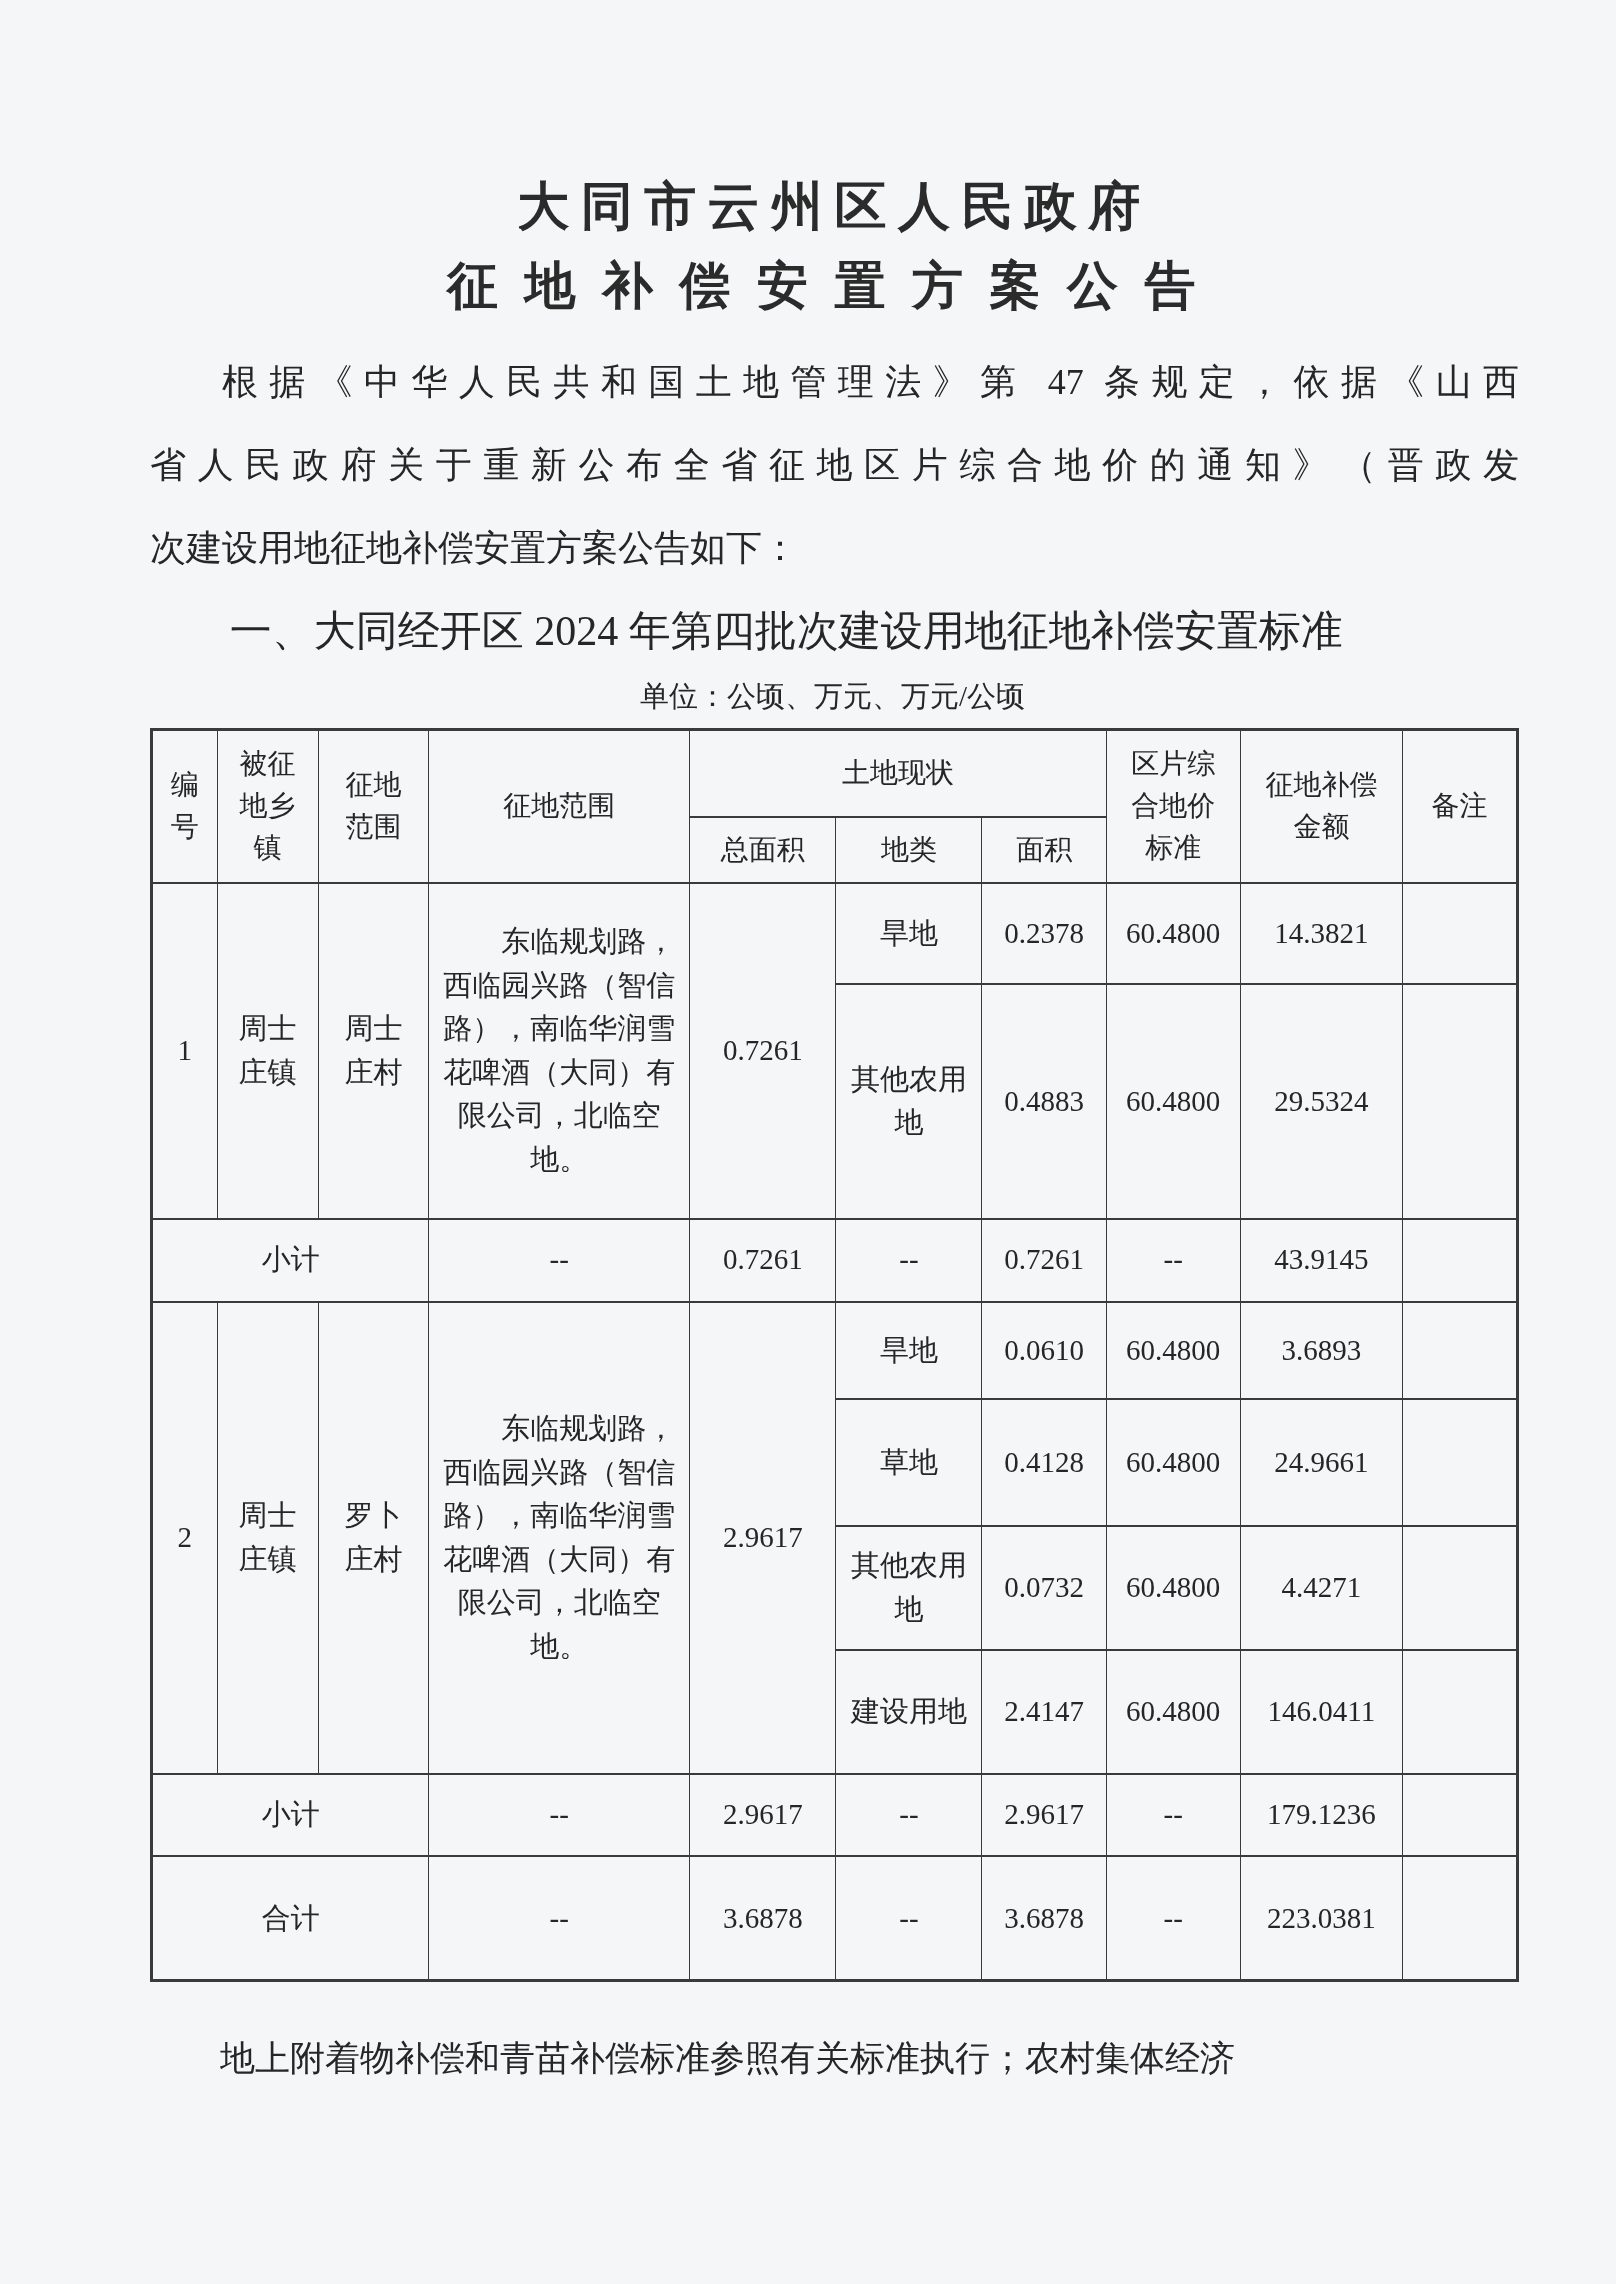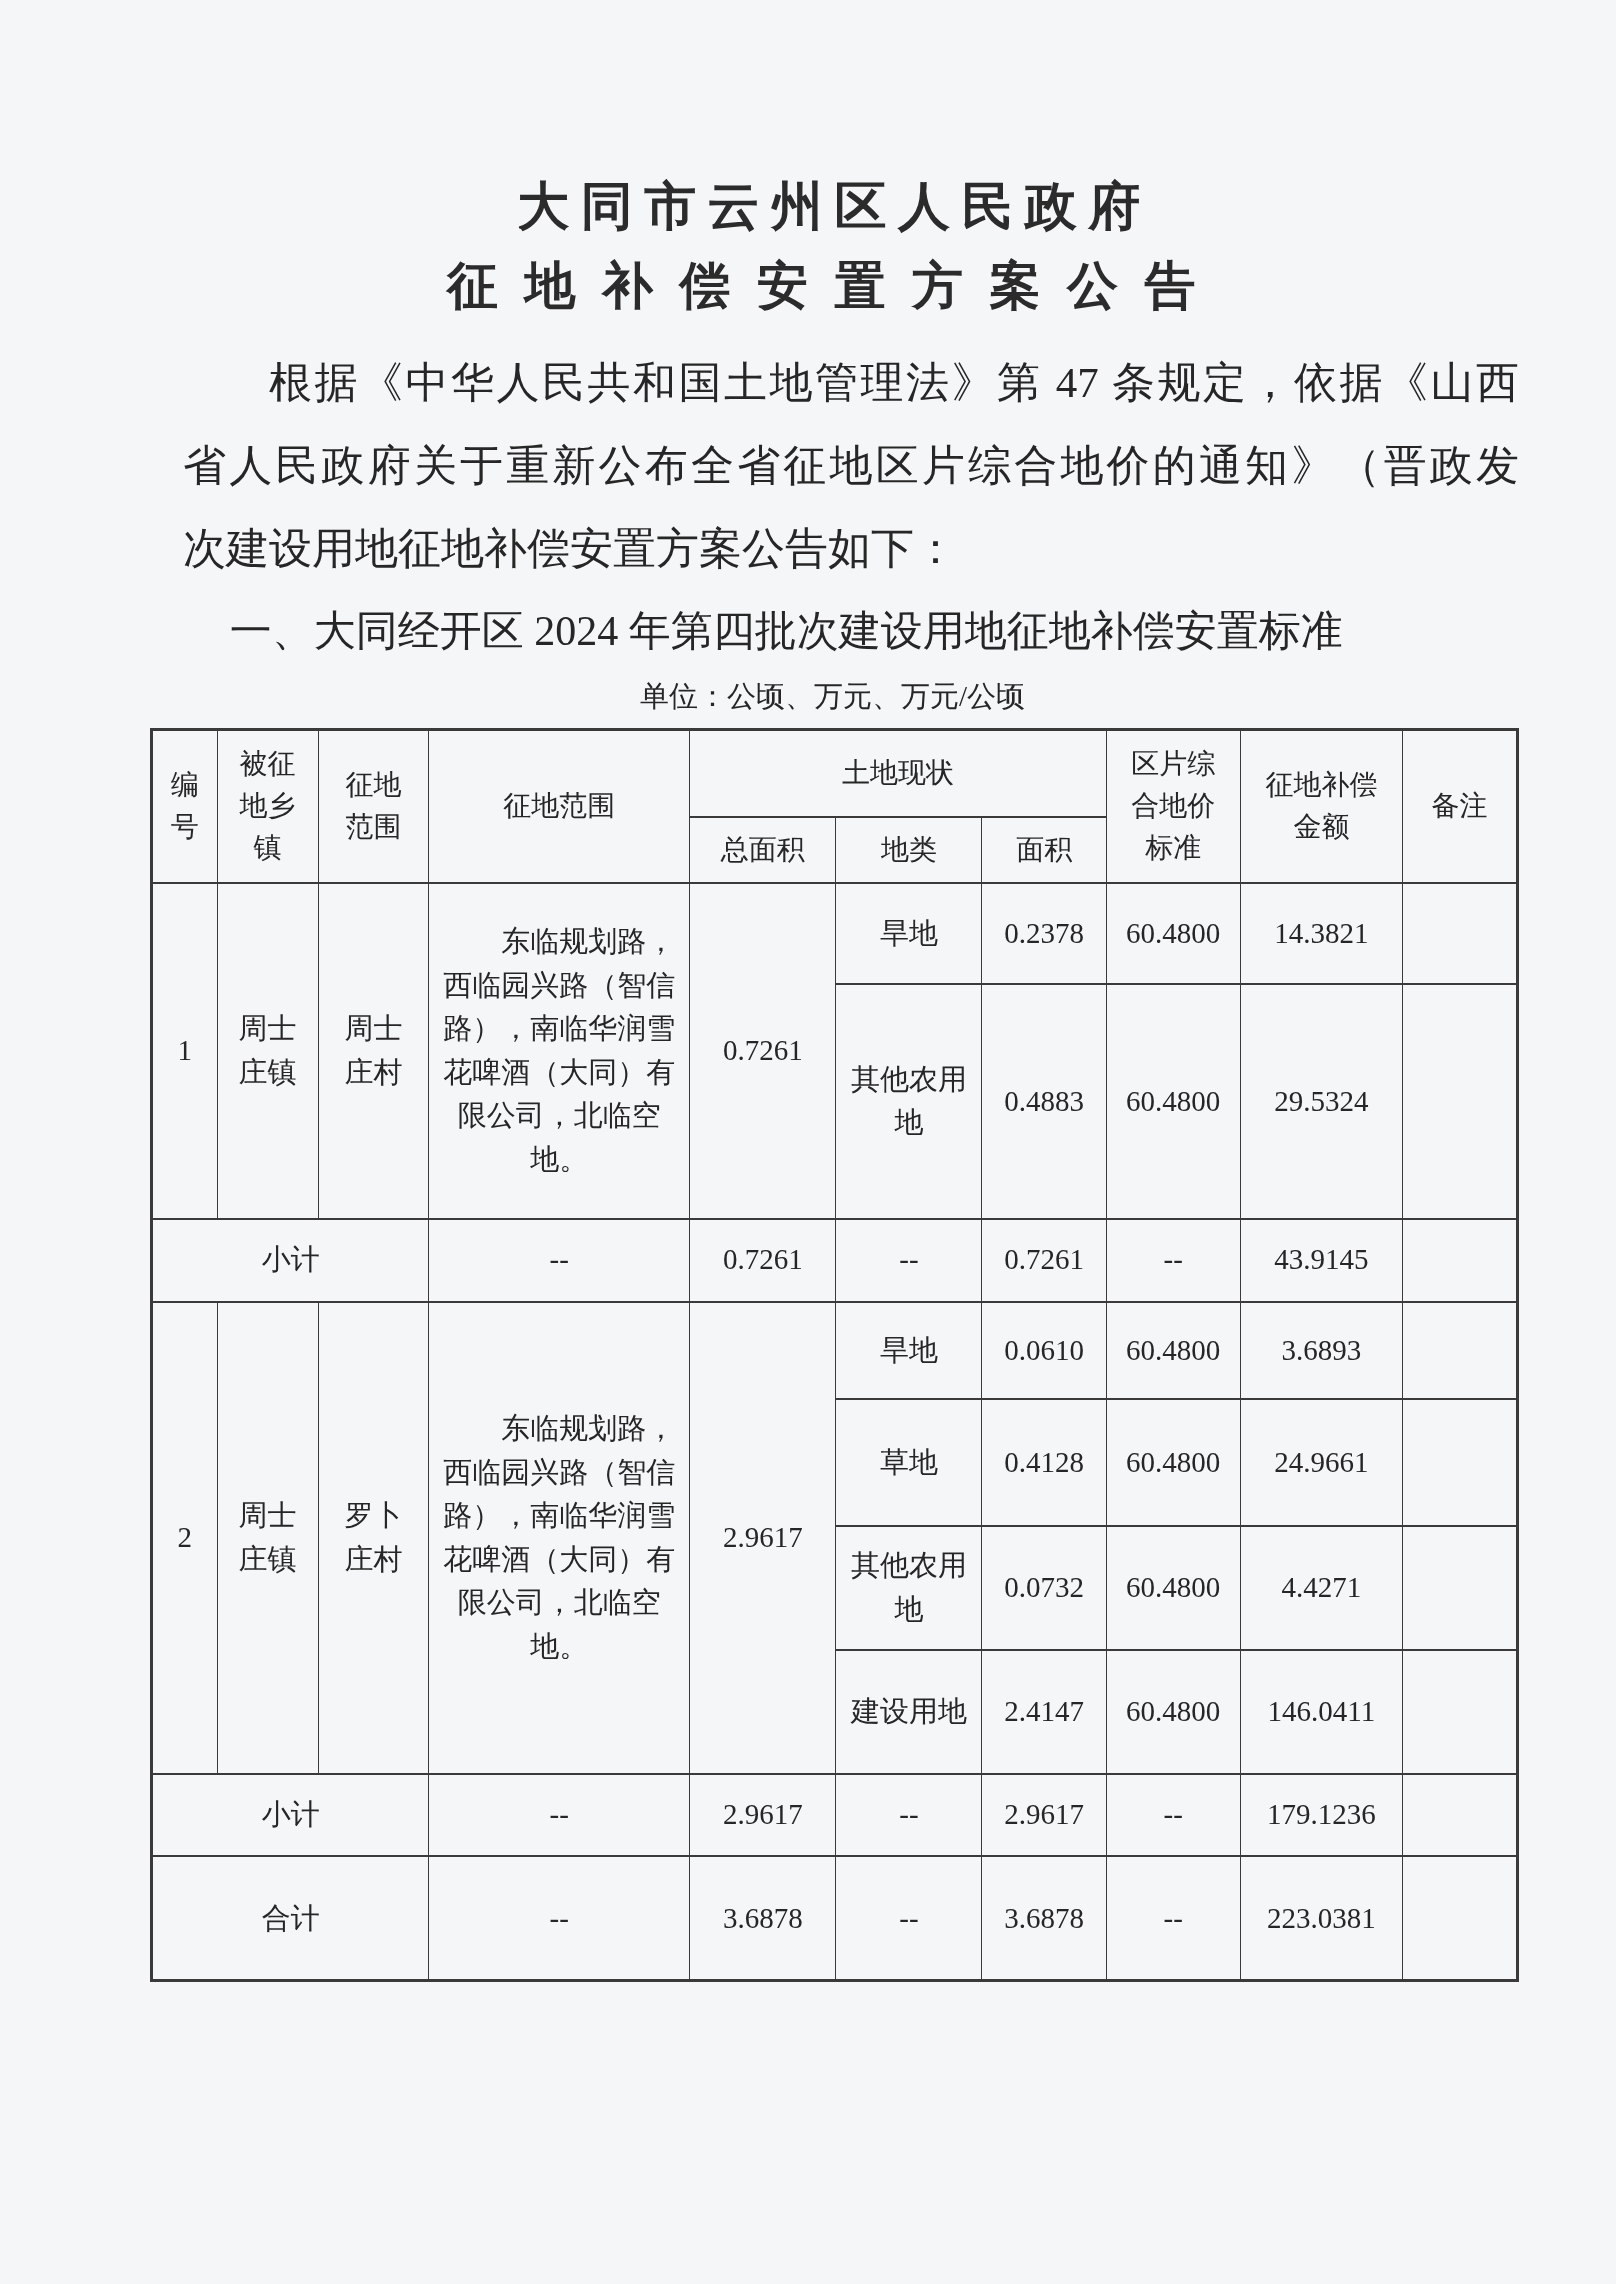--- a/index.html
+++ b/index.html
@@ -27,26 +27,25 @@
     text-align: center;
   }
   .doc-title .line2 {
     font-size: 51px;
     letter-spacing: 0.52em;
     line-height: 81px;
     margin-top: 1.3px;
   }
   .intro { margin-top: 14.3px; }
   .intro .line {
-    font-size: 43px;
+    font-size: 36px;
     line-height: 83px;
     text-align: justify;
     text-align-last: justify;
     white-space: nowrap;
-    margin-left: 33px;
   }
   .intro .line.first { text-indent: 2em; }
   .intro .line.last { text-align-last: left; }
   .section-heading {
     font-size: 42px;
     line-height: 83px;
     text-indent: 1.9em;
   }
   .unit-note {
     font-size: 29px;
@@ -248,15 +247,16 @@
       <td>3.6878</td>
       <td>--</td>
       <td>3.6878</td>
       <td>--</td>
       <td>223.0381</td>
       <td></td>
     </tr>
   </tbody>
     </table>
 
+  <div class="closing">地上附着物补偿和青苗补偿标准参照有关标准执行；农村集体经济</div>
 
 </div>
 
 
 </body></html>

